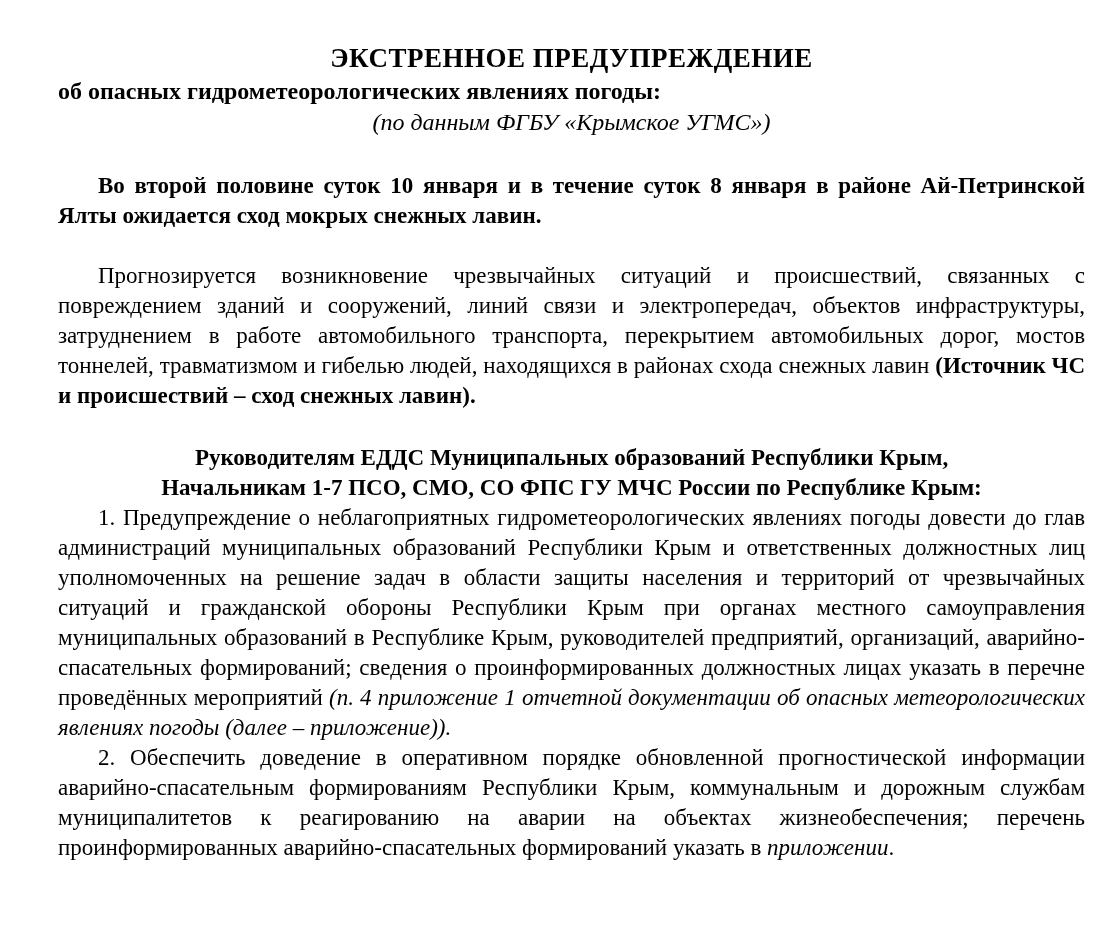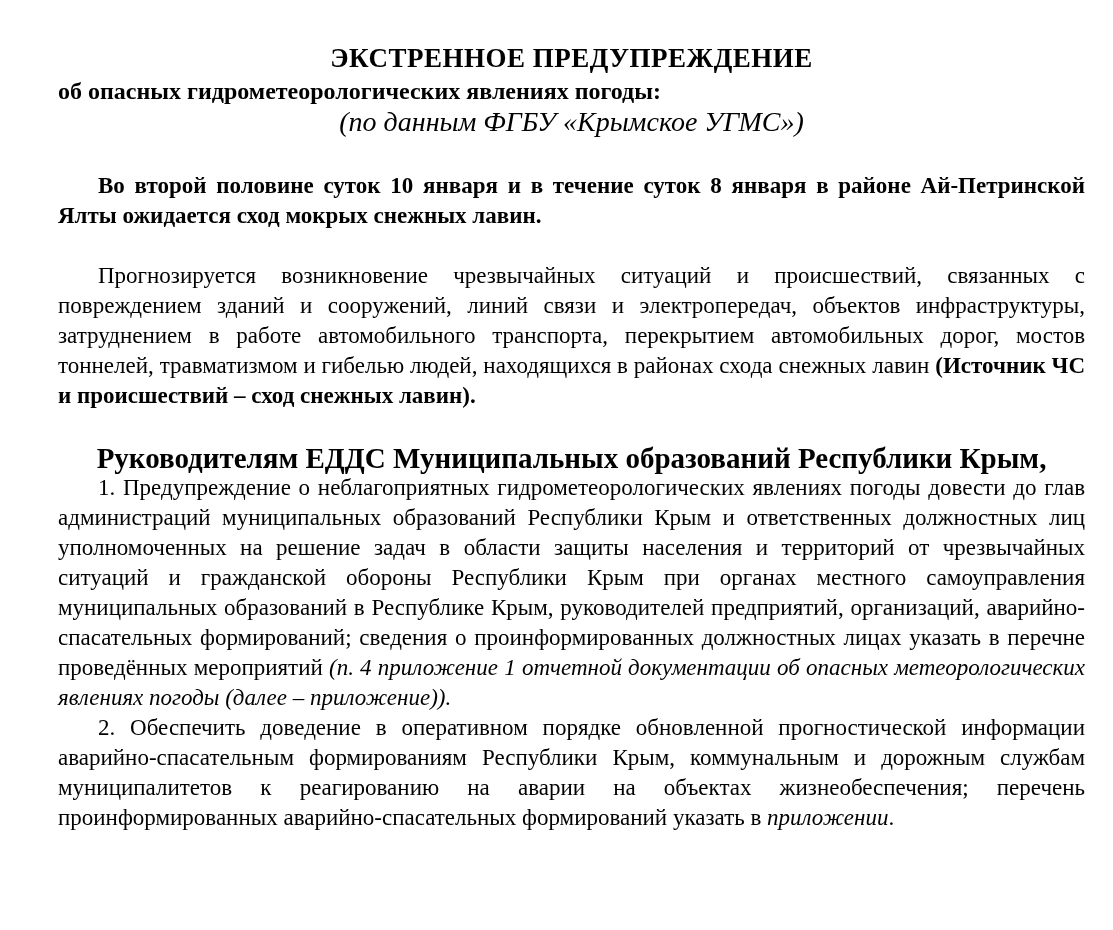--- a/index.html
+++ b/index.html
@@ -32,37 +32,37 @@
   .title-sub {
     margin: 0;
     font-weight: bold;
     font-size: 24px;
     line-height: 31px;
   }
   .title-source {
     margin: 0;
     text-align: center;
     font-style: italic;
-    font-size: 28px;
+    font-size: 24px;
     line-height: 30px;
   }
   p.body {
     margin: 0;
     font-size: 23px;
     line-height: 30px;
     text-align: justify;
     text-indent: 40px;
   }
   p.alert   { margin-top: 34px; }
   p.conseq  { margin-top: 30px; }
   .recipients-heading {
     margin: 32px 0 0 0;
     text-align: center;
     font-weight: bold;
-    font-size: 29px;
+    font-size: 23px;
     line-height: 30px;
   }
   .recipients-heading.second { margin-top: 0; }
   .seg-regular { font-weight: normal; font-style: normal; }
   .seg-bold    { font-weight: bold; }
   .seg-italic  { font-style: italic; }
 </style>
 </head>
 <body>
 
@@ -73,18 +73,19 @@
   <div class="title-sub">об опасных гидрометеорологических явлениях погоды:</div>
 
   <div class="title-source">(по данным ФГБУ «Крымское УГМС»)</div>
 
   <p class="body alert"><span class="seg-bold">Во второй половине суток 10 января и в течение суток 8 января в районе Ай-Петринской Ялты ожидается сход мокрых снежных лавин.</span></p>
 
   <p class="body conseq"><span class="seg-regular">Прогнозируется возникновение чрезвычайных ситуаций и происшествий, связанных с повреждением зданий и сооружений, линий связи и электропередач, объектов инфраструктуры, затруднением в работе автомобильного транспорта, перекрытием автомобильных дорог, мостов тоннелей, травматизмом и гибелью людей, находящихся в районах схода снежных лавин </span><span class="seg-bold">(Источник ЧС и происшествий – сход снежных лавин).</span></p>
 
   <div class="recipients-heading">Руководителям ЕДДС Муниципальных образований Республики Крым,</div>
 
+  <div class="recipients-heading second">Начальникам 1-7 ПСО, СМО, СО ФПС ГУ МЧС России по Республике Крым:</div>
 
   <p class="body"><span class="seg-regular">1. Предупреждение о неблагоприятных гидрометеорологических явлениях погоды довести до глав администраций муниципальных образований Республики Крым и ответственных должностных лиц уполномоченных на решение задач в области защиты населения и территорий от чрезвычайных ситуаций и гражданской обороны Республики Крым при органах местного самоуправления муниципальных образований в Республике Крым, руководителей предприятий, организаций, аварийно-спасательных формирований; сведения о проинформированных должностных лицах указать в перечне проведённых мероприятий </span><span class="seg-italic">(п. 4 приложение 1 отчетной документации об опасных метеорологических явлениях погоды (далее – приложение)).</span></p>
 
   <p class="body"><span class="seg-regular">2. Обеспечить доведение в оперативном порядке обновленной прогностической информации аварийно-спасательным формированиям Республики Крым, коммунальным и дорожным службам муниципалитетов к реагированию на аварии на объектах жизнеобеспечения; перечень проинформированных аварийно-спасательных формирований указать в </span><span class="seg-italic">приложении</span><span class="seg-regular">.</span></p>
 
 </div>
 
 </body></html>

